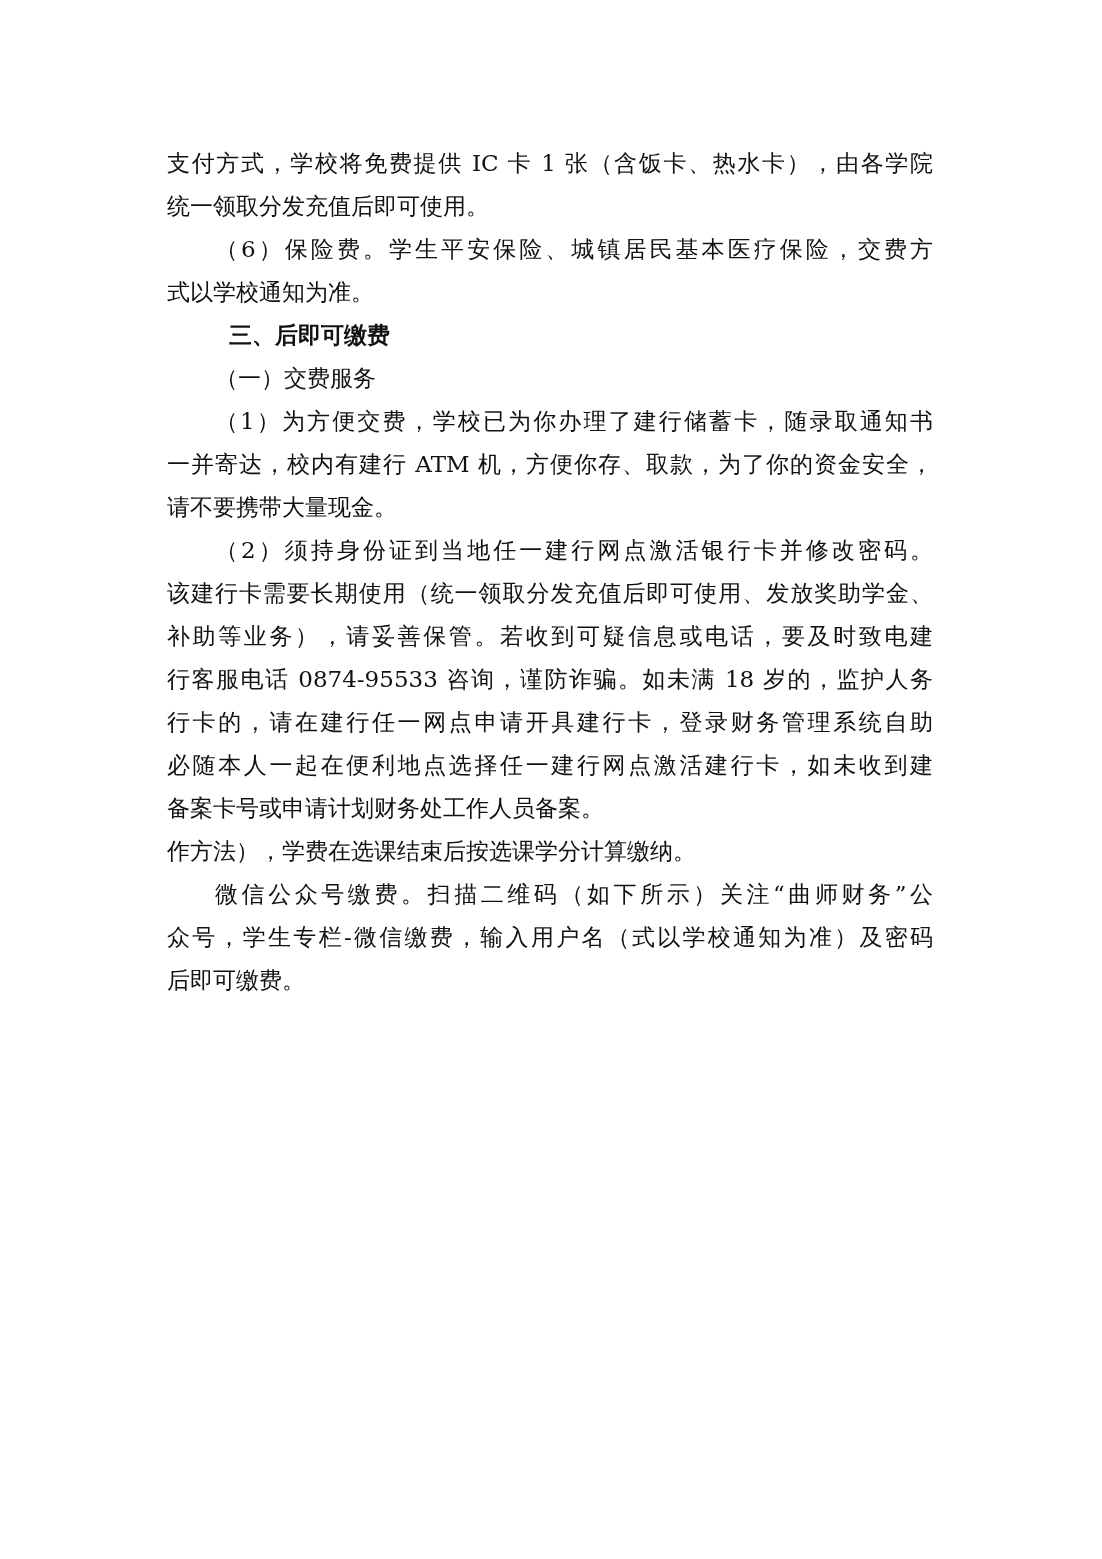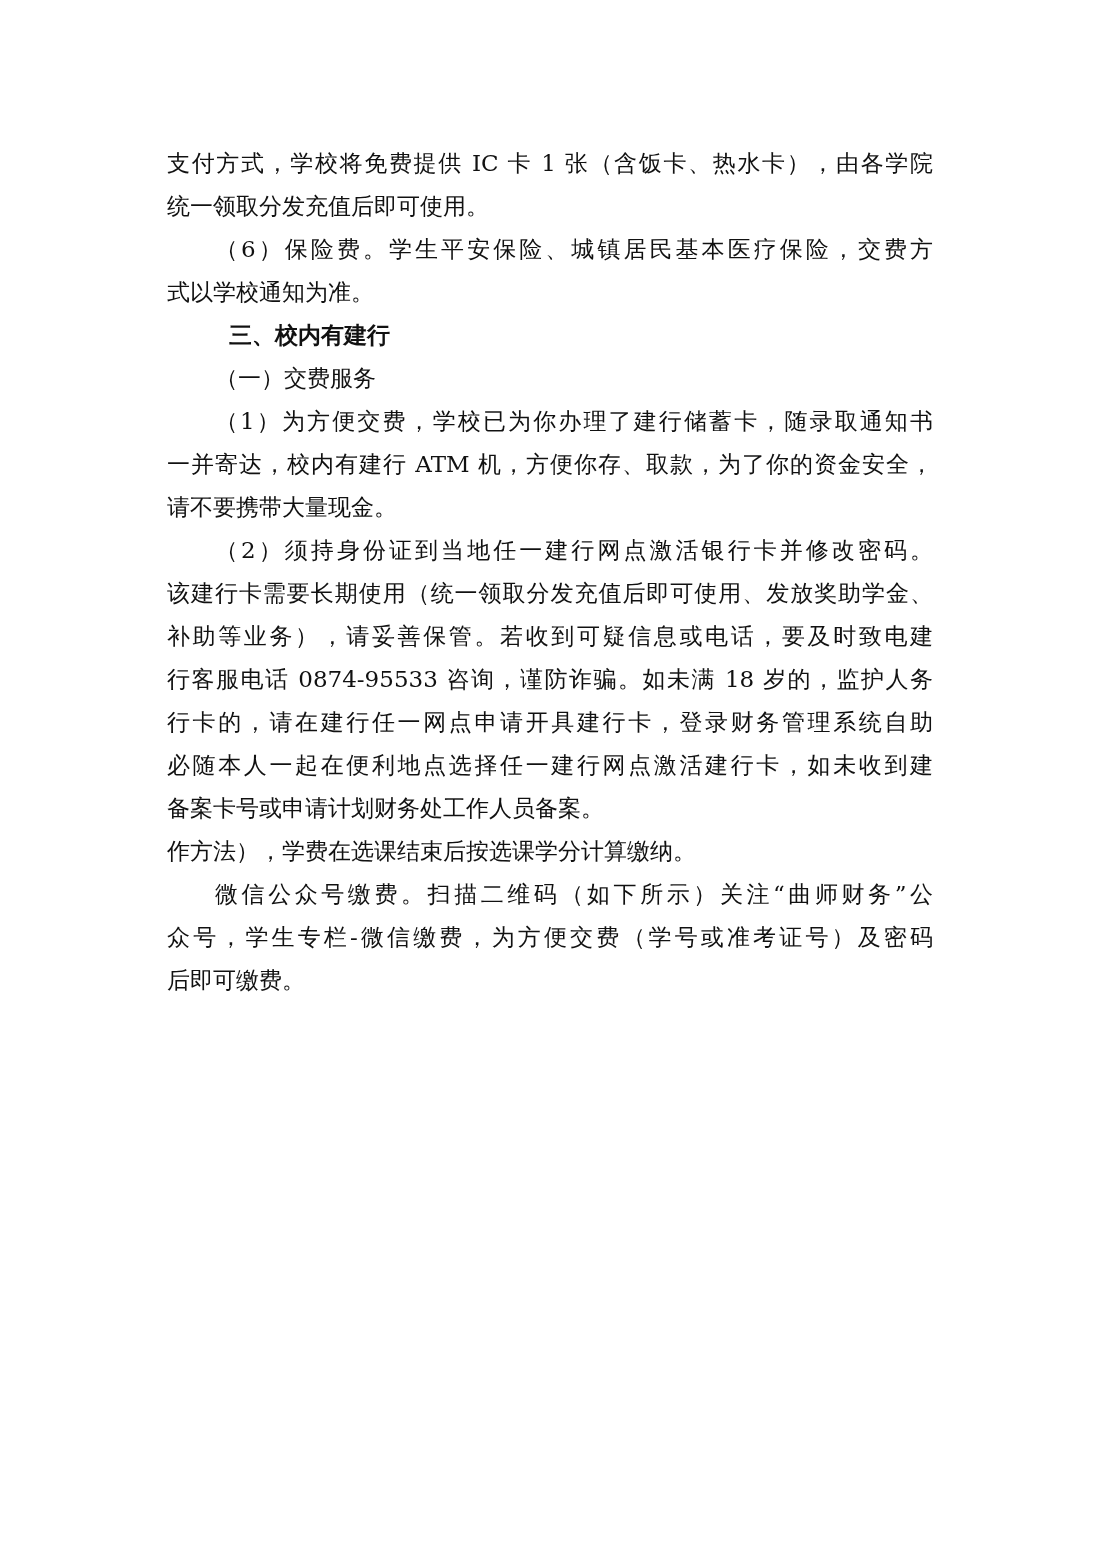--- a/index.html
+++ b/index.html
@@ -16,33 +16,33 @@
 </head>
 <body>
 
 <div class="page">
   <div class="line justify">支付方式，学校将免费提供 IC 卡 1 张（含饭卡、热水卡），由各学院</div>
   <div class="line">统一领取分发充值后即可使用。</div>
 
   <div class="line justify indent">（6）保险费。学生平安保险、城镇居民基本医疗保险，交费方</div>
   <div class="line">式以学校通知为准。</div>
 
-  <div class="line indent-h bold">三、校内有建行</div>
+  <div class="line indent-h bold">三、后即可缴费</div>
   <div class="line indent">（一）交费服务</div>
 
   <div class="line justify indent">（1）为方便交费，学校已为你办理了建行储蓄卡，随录取通知书</div>
   <div class="line justify">一并寄达，校内有建行 ATM 机，方便你存、取款，为了你的资金安全，</div>
   <div class="line">请不要携带大量现金。</div>
 
   <div class="line justify indent">（2）须持身份证到当地任一建行网点激活银行卡并修改密码。</div>
   <div class="line justify">该建行卡需要长期使用（统一领取分发充值后即可使用、发放奖助学金、</div>
   <div class="line justify">补助等业务），请妥善保管。若收到可疑信息或电话，要及时致电建</div>
   <div class="line justify">行客服电话 0874-95533 咨询，谨防诈骗。如未满 18 岁的，监护人务</div>
   <div class="line justify">行卡的，请在建行任一网点申请开具建行卡，登录财务管理系统自助</div>
   <div class="line justify">必随本人一起在便利地点选择任一建行网点激活建行卡，如未收到建</div>
   <div class="line">备案卡号或申请计划财务处工作人员备案。</div>
 
   <div class="line">作方法），学费在选课结束后按选课学分计算缴纳。</div>
 
   <div class="line justify indent">微信公众号缴费。扫描二维码（如下所示）关注“曲师财务”公</div>
-  <div class="line justify">众号，学生专栏-微信缴费，为方便交费（学号或准考证号）及密码</div>
+  <div class="line justify">众号，学生专栏-微信缴费，输入用户名（式以学校通知为准）及密码</div>
   <div class="line">后即可缴费。</div>
 </div>
 
 </body></html>

